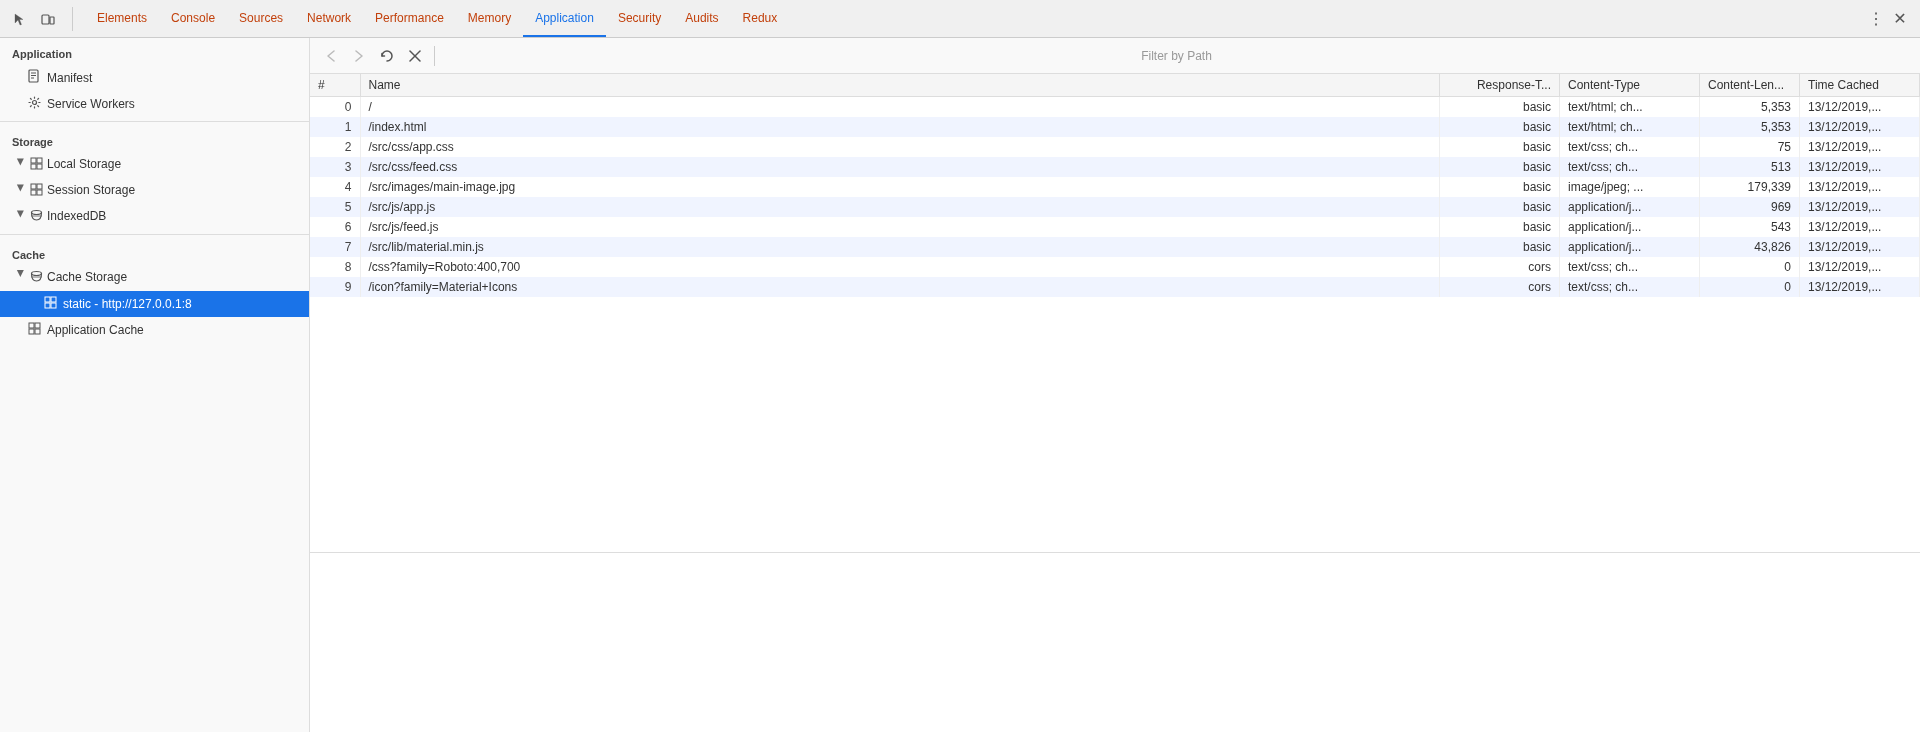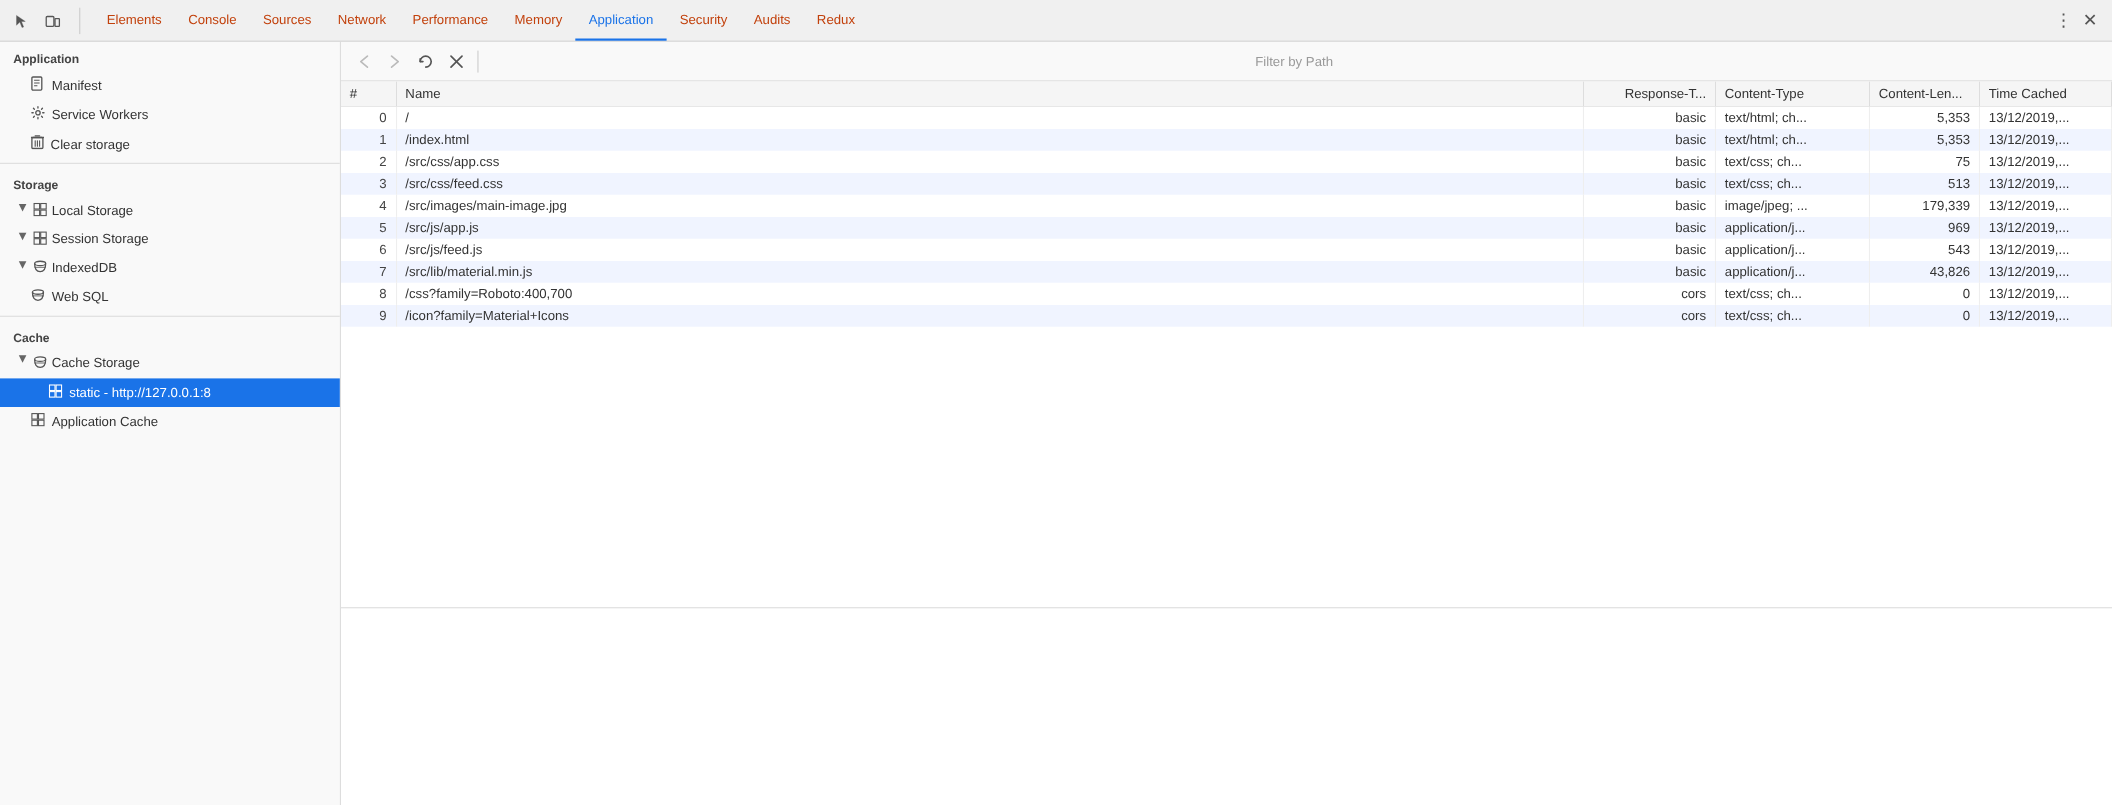--- a/index.html
+++ b/index.html
@@ -269,33 +269,20 @@
     <div class="sidebar-item">
       <span>
         <svg width="13" height="13" viewBox="0 0 13 13" fill="none">
           <circle cx="6.5" cy="6.5" r="2" stroke="#555" stroke-width="1.2" fill="none"></circle>
           <path d="M6.5 1v1.2M6.5 10.8V12M1 6.5h1.2M10.8 6.5H12M2.4 2.4l0.85 0.85M9.75 9.75l0.85 0.85M2.4 10.6l0.85-0.85M9.75 3.25l0.85-0.85" stroke="#555" stroke-width="1.2" stroke-linecap="round"></path>
         </svg>
       </span>
       <span>Service Workers</span>
     </div>
 
-    <div class="sidebar-item">
-      <span>
-        <svg width="12" height="14" viewBox="0 0 12 14" fill="none">
-          <rect x="1" y="3" width="10" height="10" rx="1" stroke="#555" stroke-width="1.2" fill="none"></rect>
-          <line x1="0" y1="3" x2="12" y2="3" stroke="#555" stroke-width="1.2"></line>
-          <line x1="4" y1="1.5" x2="8" y2="1.5" stroke="#555" stroke-width="1.2" stroke-linecap="round"></line>
-          <line x1="4" y1="6" x2="4" y2="11" stroke="#555" stroke-width="1" stroke-linecap="round"></line>
-          <line x1="6" y1="6" x2="6" y2="11" stroke="#555" stroke-width="1" stroke-linecap="round"></line>
-          <line x1="8" y1="6" x2="8" y2="11" stroke="#555" stroke-width="1" stroke-linecap="round"></line>
-        </svg>
-      </span>
-      <span>Clear storage</span>
-    </div>
 
     <div class="sidebar-divider"></div>
 
     <div class="sidebar-section-header">Storage</div>
 
     <div class="sidebar-item-expandable">
       <span class="expand-arrow open">▶</span>
       <span>
         <svg width="13" height="13" viewBox="0 0 13 13" fill="none">
           <rect x="1" y="1" width="5" height="5" stroke="#555" stroke-width="1" fill="none"></rect>
@@ -325,30 +312,20 @@
       <span>
         <svg width="13" height="13" viewBox="0 0 13 13" fill="none">
           <ellipse cx="6.5" cy="3.5" rx="5" ry="2" stroke="#555" stroke-width="1.2" fill="none"></ellipse>
           <path d="M1.5 3.5 Q1.5 11 6.5 11 Q11.5 11 11.5 3.5" stroke="#555" stroke-width="1.2" fill="none"></path>
           <line x1="1.5" y1="7" x2="11.5" y2="7" stroke="#555" stroke-width="0.8"></line>
         </svg>
       </span>
       <span>IndexedDB</span>
     </div>
 
-    <div class="sidebar-item">
-      <span>
-        <svg width="13" height="13" viewBox="0 0 13 13" fill="none">
-          <ellipse cx="6.5" cy="3.5" rx="5" ry="2" stroke="#555" stroke-width="1.2" fill="none"></ellipse>
-          <path d="M1.5 3.5 Q1.5 11 6.5 11 Q11.5 11 11.5 3.5" stroke="#555" stroke-width="1.2" fill="none"></path>
-          <line x1="1.5" y1="7" x2="11.5" y2="7" stroke="#555" stroke-width="0.8"></line>
-        </svg>
-      </span>
-      <span>Web SQL</span>
-    </div>
 
 
     <div class="sidebar-divider"></div>
 
     <div class="sidebar-section-header">Cache</div>
 
     <div class="sidebar-item-expandable">
       <span class="expand-arrow open" style="transform: rotate(90deg); display:inline-block;">▶</span>
       <span>
         <svg width="13" height="13" viewBox="0 0 13 13" fill="none">

